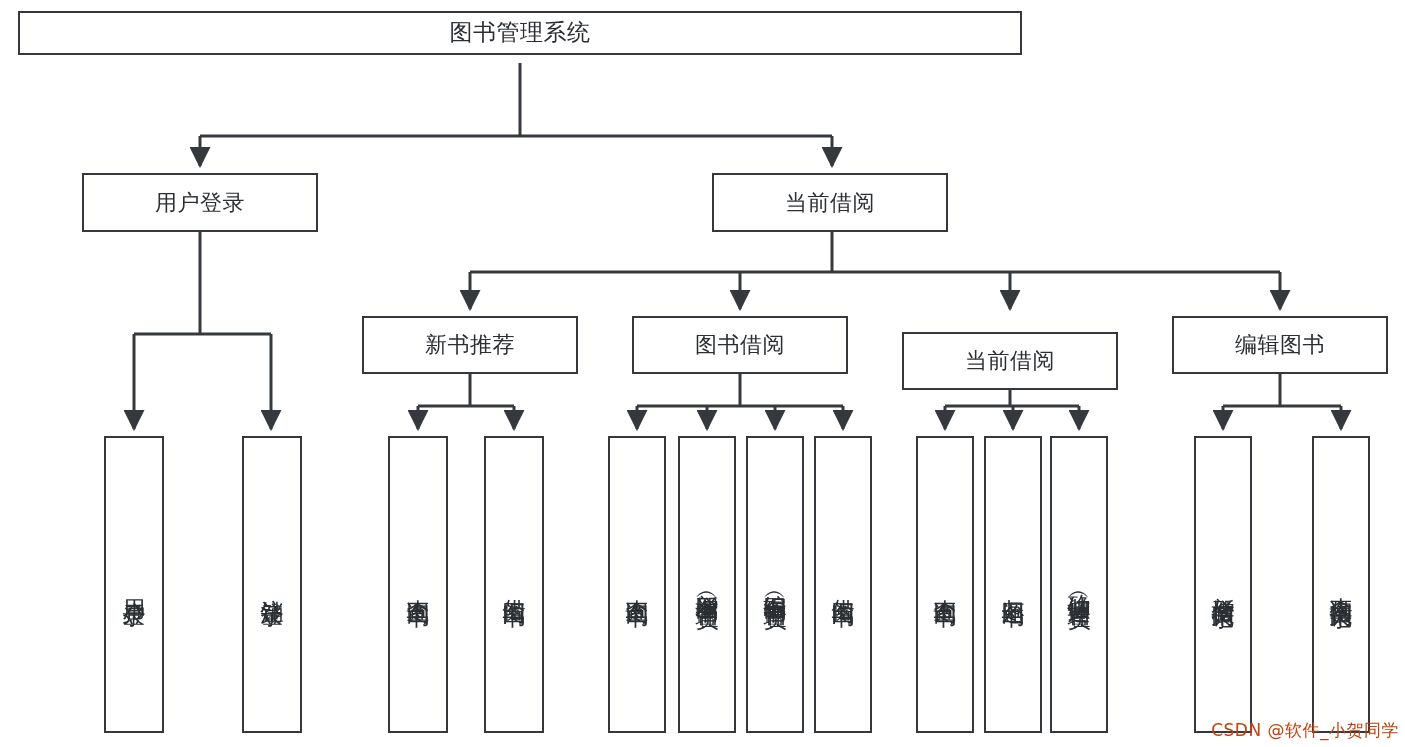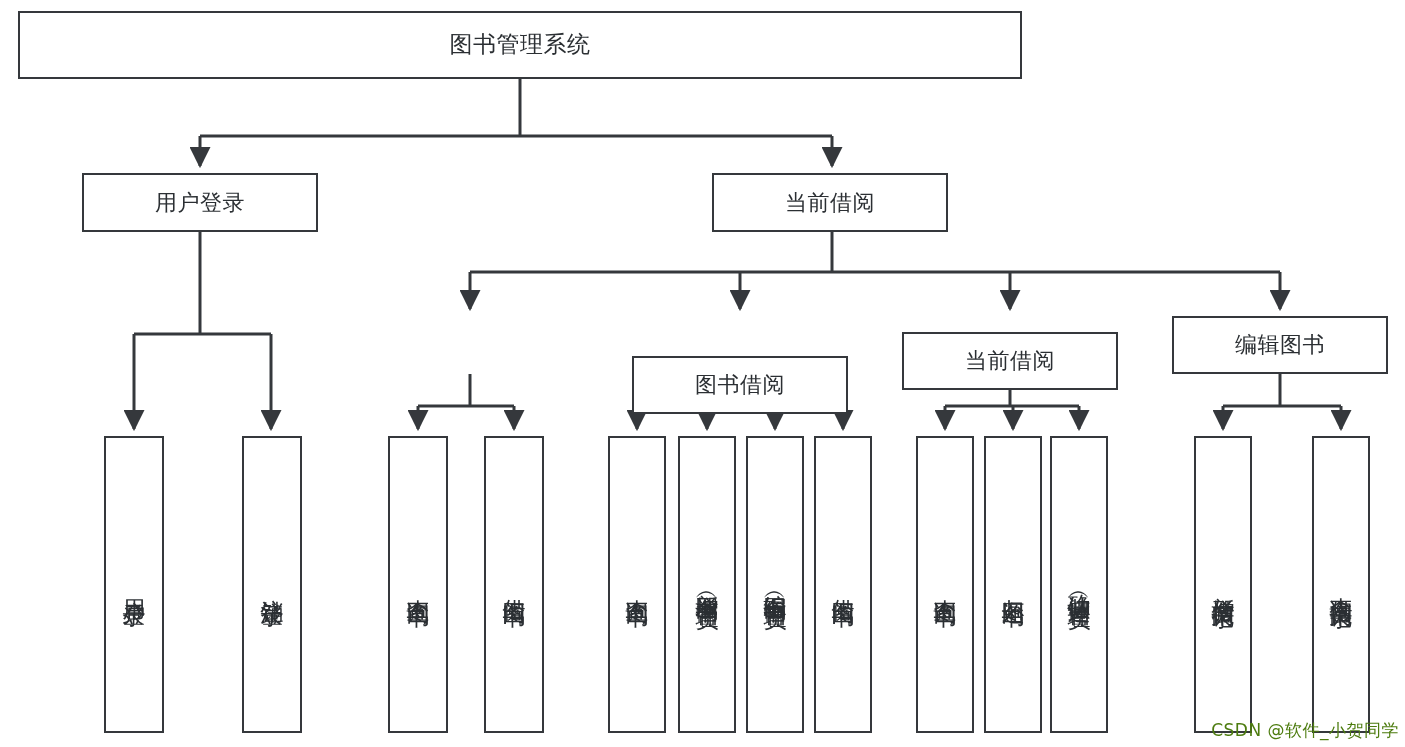--- a/index.html
+++ b/index.html
@@ -54,21 +54,21 @@
     letter-spacing: 2px;
     line-height: 1;
     text-align: center;
     white-space: nowrap;
   }
   .watermark {
     position: absolute;
     right: 6px;
     bottom: 5px;
     font-size: 17px;
-    color: #4d7c0f;
+    color: #c2410c;
     letter-spacing: 0.5px;
     white-space: nowrap;
   }
 </style>
 </head>
 <body>
 
 <div id="canvas">
 
   <svg class="wires" viewBox="0 0 1405 747" xmlns="http://www.w3.org/2000/svg">
@@ -114,32 +114,35 @@
       <path d="M 1013 406 L 1013 429" marker-end="url(#arrow)"></path>
       <path d="M 1079 406 L 1079 429" marker-end="url(#arrow)"></path>
 
       <path d="M 1280 374 L 1280 406"></path>
       <path d="M 1223 406 L 1341 406"></path>
       <path d="M 1223 406 L 1223 429" marker-end="url(#arrow)"></path>
       <path d="M 1341 406 L 1341 429" marker-end="url(#arrow)"></path>
     </g>
   </svg>
 
-  <div class="node node-root" style="left:18px; top:11px; width:1004px; height:68px;">
+  <div class="node node-root" style="left:18px; top:11px; width:1004px; height:44px;">
     <span class="node-h">图书管理系统</span>
   </div>
 
   <div class="node" style="left:82px; top:173px; width:236px; height:59px;">
     <span class="node-h">用户登录</span>
   </div>
   <div class="node" style="left:712px; top:173px; width:236px; height:59px;">
     <span class="node-h">当前借阅</span>
   </div>
 
-  <div class="node" style="left:632px; top:316px; width:216px; height:58px;margin-top:40px;">
+  <div class="node" style="left:362px; top:316px; width:216px; height:58px;">
+    <span class="node-h">新书推荐</span>
+  </div>
+  <div class="node" style="left:632px; top:316px; width:216px; height:58px;">
     <span class="node-h">图书借阅</span>
   </div>
   <div class="node" style="left:902px; top:332px; width:216px; height:58px;">
     <span class="node-h">当前借阅</span>
   </div>
   <div class="node" style="left:1172px; top:316px; width:216px; height:58px;">
     <span class="node-h">编辑图书</span>
   </div>
 
   <div class="node node-v" style="left:104px; top:436px; width:60px; height:297px;">

